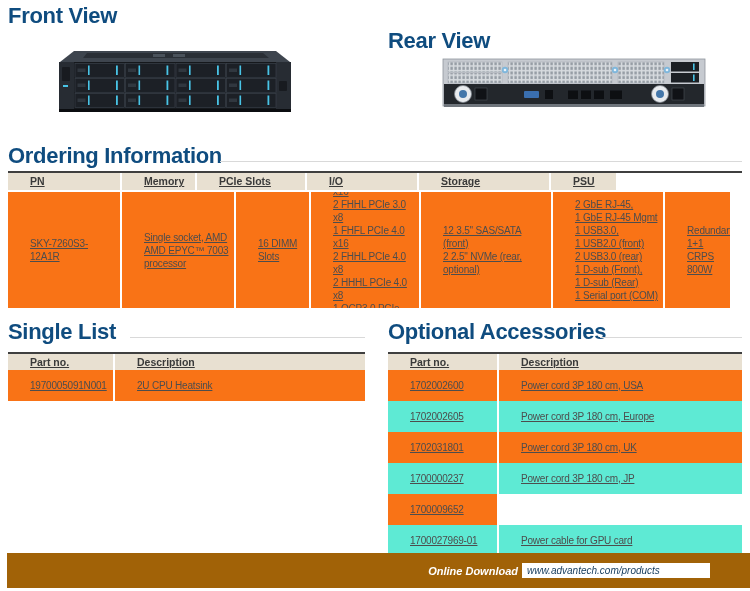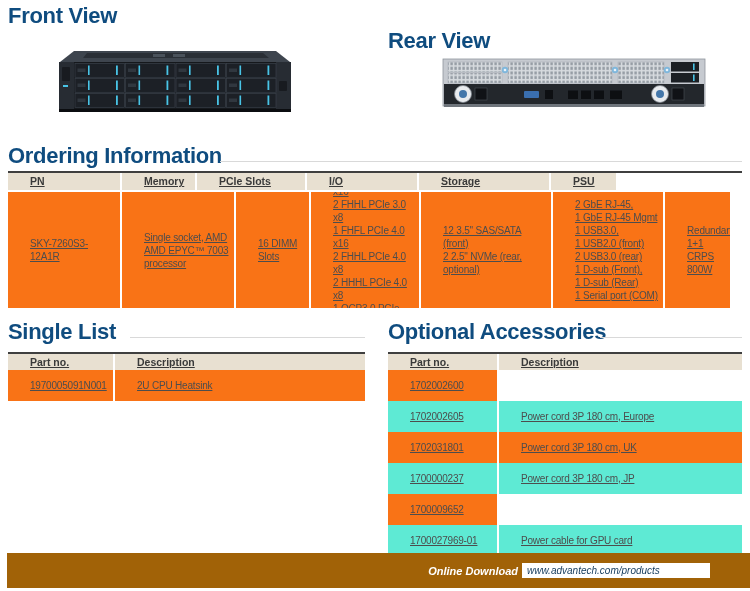--- a/index.html
+++ b/index.html
@@ -212,20 +212,21 @@
   <div class="title-rule" style="left:600px;top:337px;width:142px;"></div>
 
   <div class="tbl" style="left:388px;top:352px;width:354px;">
     <div class="tbl-topborder"></div>
     <div class="trow thead sm-head">
       <div class="cell ac0">Part no.</div>
       <div class="cell ac1">Description</div>
     </div>
     <div class="trow tbody sm-row">
       <div class="cell ac0">1702002600</div>
+      <div class="cell ac1">Power cord 3P 180 cm, USA</div>
     </div>
     <div class="trow tbody alt-light sm-row">
       <div class="cell ac0">1702002605</div>
       <div class="cell ac1">Power cord 3P 180 cm, Europe</div>
     </div>
     <div class="trow tbody sm-row">
       <div class="cell ac0">1702031801</div>
       <div class="cell ac1">Power cord 3P 180 cm, UK</div>
     </div>
     <div class="trow tbody alt-light sm-row">

